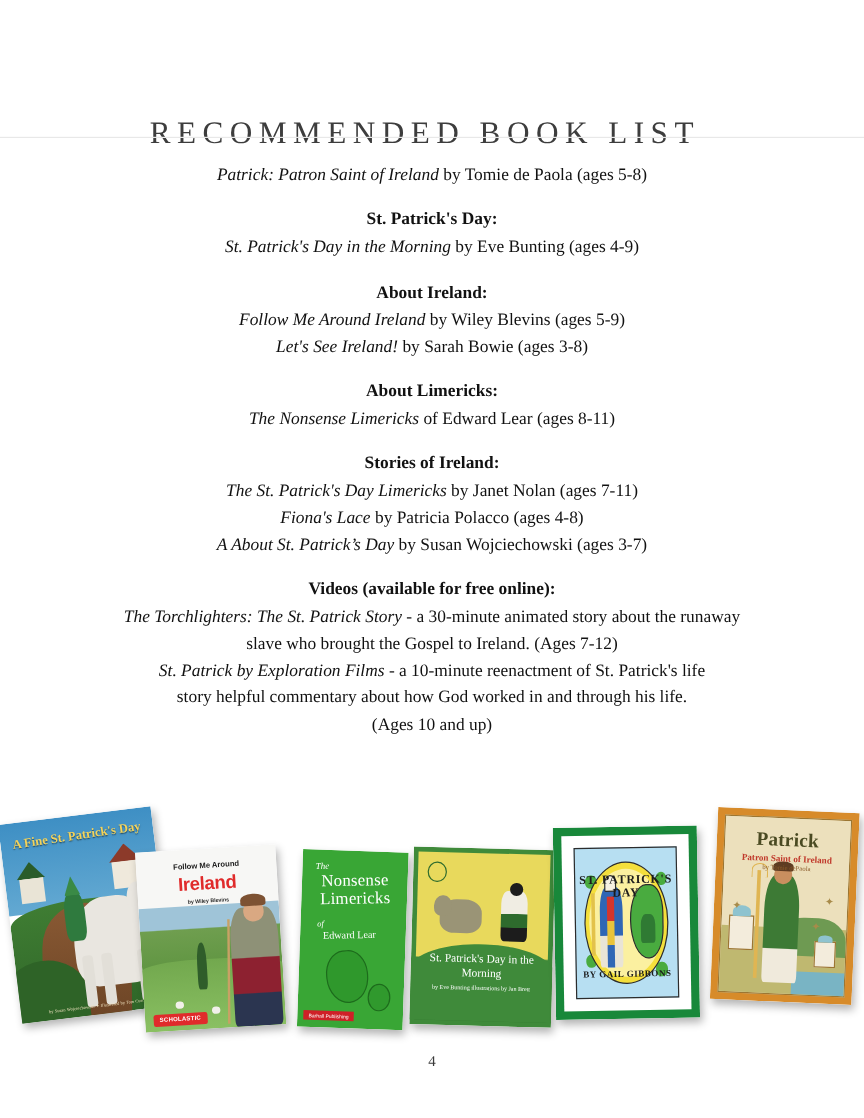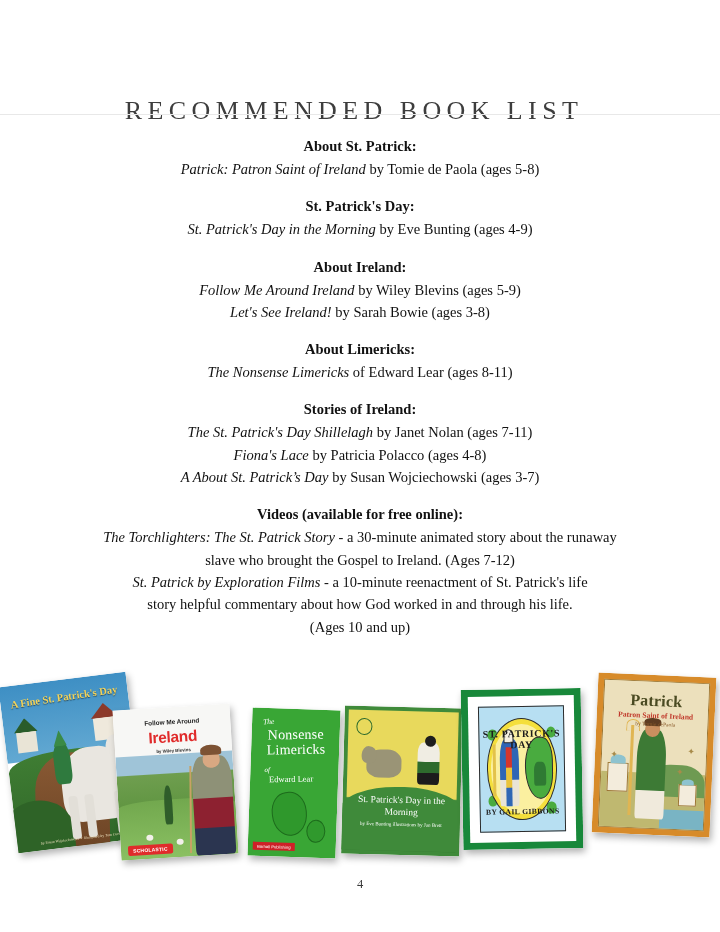--- a/index.html
+++ b/index.html
@@ -545,39 +545,38 @@
 
 <div class="page">
 
   <div class="page-header">
     <div class="page-title">RECOMMENDED BOOK LIST</div>
     <div class="header-rule"></div>
   </div>
 
   <div class="content" id="content">
       <div class="section">
-        <div class="section-heading">About St. Patrick:</div>
         <div class="entry"><span class="ttl">Patrick: Patron Saint of Ireland</span><span> by Tomie de Paola (ages 5-8)</span></div>
       </div>
       <div class="section">
         <div class="section-heading">St. Patrick's Day:</div>
         <div class="entry"><span class="ttl">St. Patrick's Day in the Morning</span><span> by Eve Bunting (ages 4-9)</span></div>
       </div>
       <div class="section">
         <div class="section-heading">About Ireland:</div>
         <div class="entry"><span class="ttl">Follow Me Around Ireland</span><span> by Wiley Blevins (ages 5-9)</span></div>
         <div class="entry"><span class="ttl">Let's See Ireland!</span><span> by Sarah Bowie (ages 3-8)</span></div>
       </div>
       <div class="section">
         <div class="section-heading">About Limericks:</div>
         <div class="entry"><span class="ttl">The Nonsense Limericks</span><span> of Edward Lear (ages 8-11)</span></div>
       </div>
       <div class="section">
         <div class="section-heading">Stories of Ireland:</div>
-        <div class="entry"><span class="ttl">The St. Patrick's Day Shillelagh</span><span> by Janet Nolan (ages 7-11)</span></div>
+        <div class="entry"><span class="ttl">The St. Patrick's Day Limericks</span><span> by Janet Nolan (ages 7-11)</span></div>
         <div class="entry"><span class="ttl">Fiona's Lace</span><span> by Patricia Polacco (ages 4-8)</span></div>
         <div class="entry"><span class="ttl">A About St. Patrick’s Day</span><span> by Susan Wojciechowski (ages 3-7)</span></div>
       </div>
       <div class="section">
         <div class="section-heading">Videos (available for free online):</div>
         <div class="entry"><span class="ttl">The Torchlighters: The St. Patrick Story</span><span> - a 30-minute animated story about the runaway</span></div>
         <div class="entry"><span class="ttl"></span><span>slave who brought the Gospel to Ireland. (Ages 7-12)</span></div>
         <div class="entry"><span class="ttl">St. Patrick by Exploration Films</span><span> - a 10-minute reenactment of St. Patrick's life</span></div>
         <div class="entry"><span class="ttl"></span><span>story helpful commentary about how God worked in and through his life.</span></div>
         <div class="entry"><span class="ttl"></span><span>(Ages 10 and up)</span></div>

